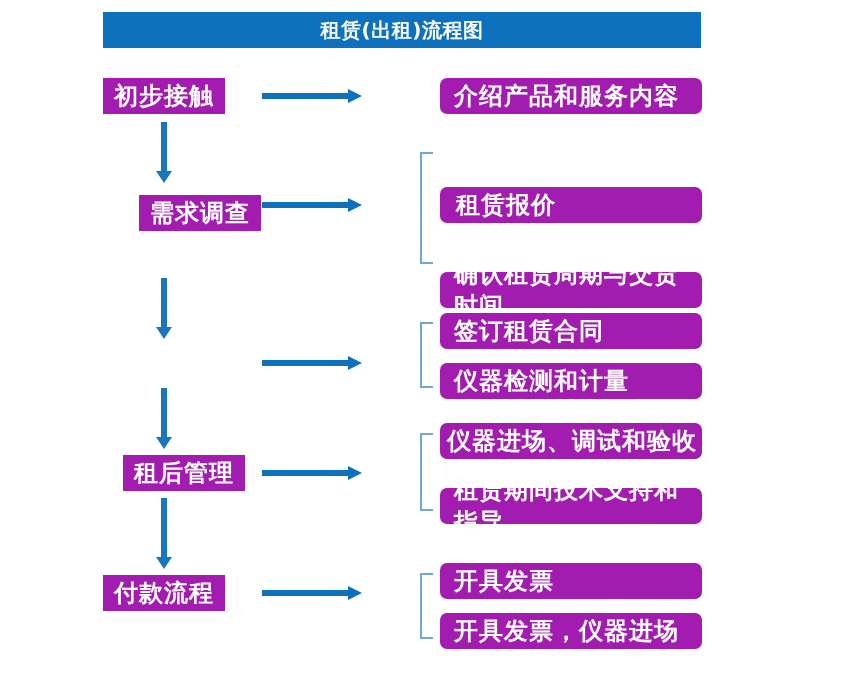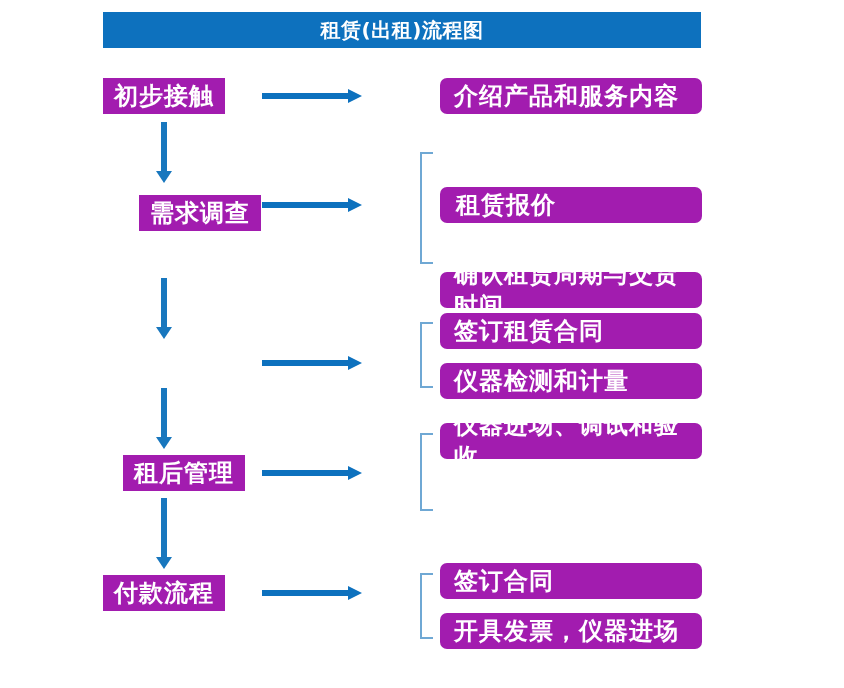--- a/index.html
+++ b/index.html
@@ -166,17 +166,18 @@
   <div class="bracket" style="top:152px; height:112px;"></div>
   <div class="bracket" style="top:322px; height:66px;"></div>
   <div class="bracket" style="top:433px; height:78px;"></div>
   <div class="bracket" style="top:573px; height:66px;"></div>
 
   <div class="stage-box right" style="top:78px;">介绍产品和服务内容</div>
   <div class="stage-box right" style="top:187px;padding-left:16px;">租赁报价</div>
   <div class="stage-box right" style="top:248px;margin-top:24px;">确认租赁周期与交货时间</div>
   <div class="stage-box right" style="top:313px;font-family:Liberation Serif, serif;">签订租赁合同</div>
   <div class="stage-box right" style="top:363px;">仪器检测和计量</div>
-  <div class="stage-box right" style="top:423px;">仪器进场、调试和验收</div>
-  <div class="stage-box right" style="top:563px;">签订合同</div>
+  <div class="stage-box right" style="top:423px;padding-left:7px;">仪器进场、调试和验收</div>
+  <div class="stage-box right" style="top:488px;">租赁期间技术支持和指导</div>
+  <div class="stage-box right" style="top:563px;">开具发票</div>
   <div class="stage-box right" style="top:613px;">开具发票，仪器进场</div>
 
 </div>
 
 </body></html>

